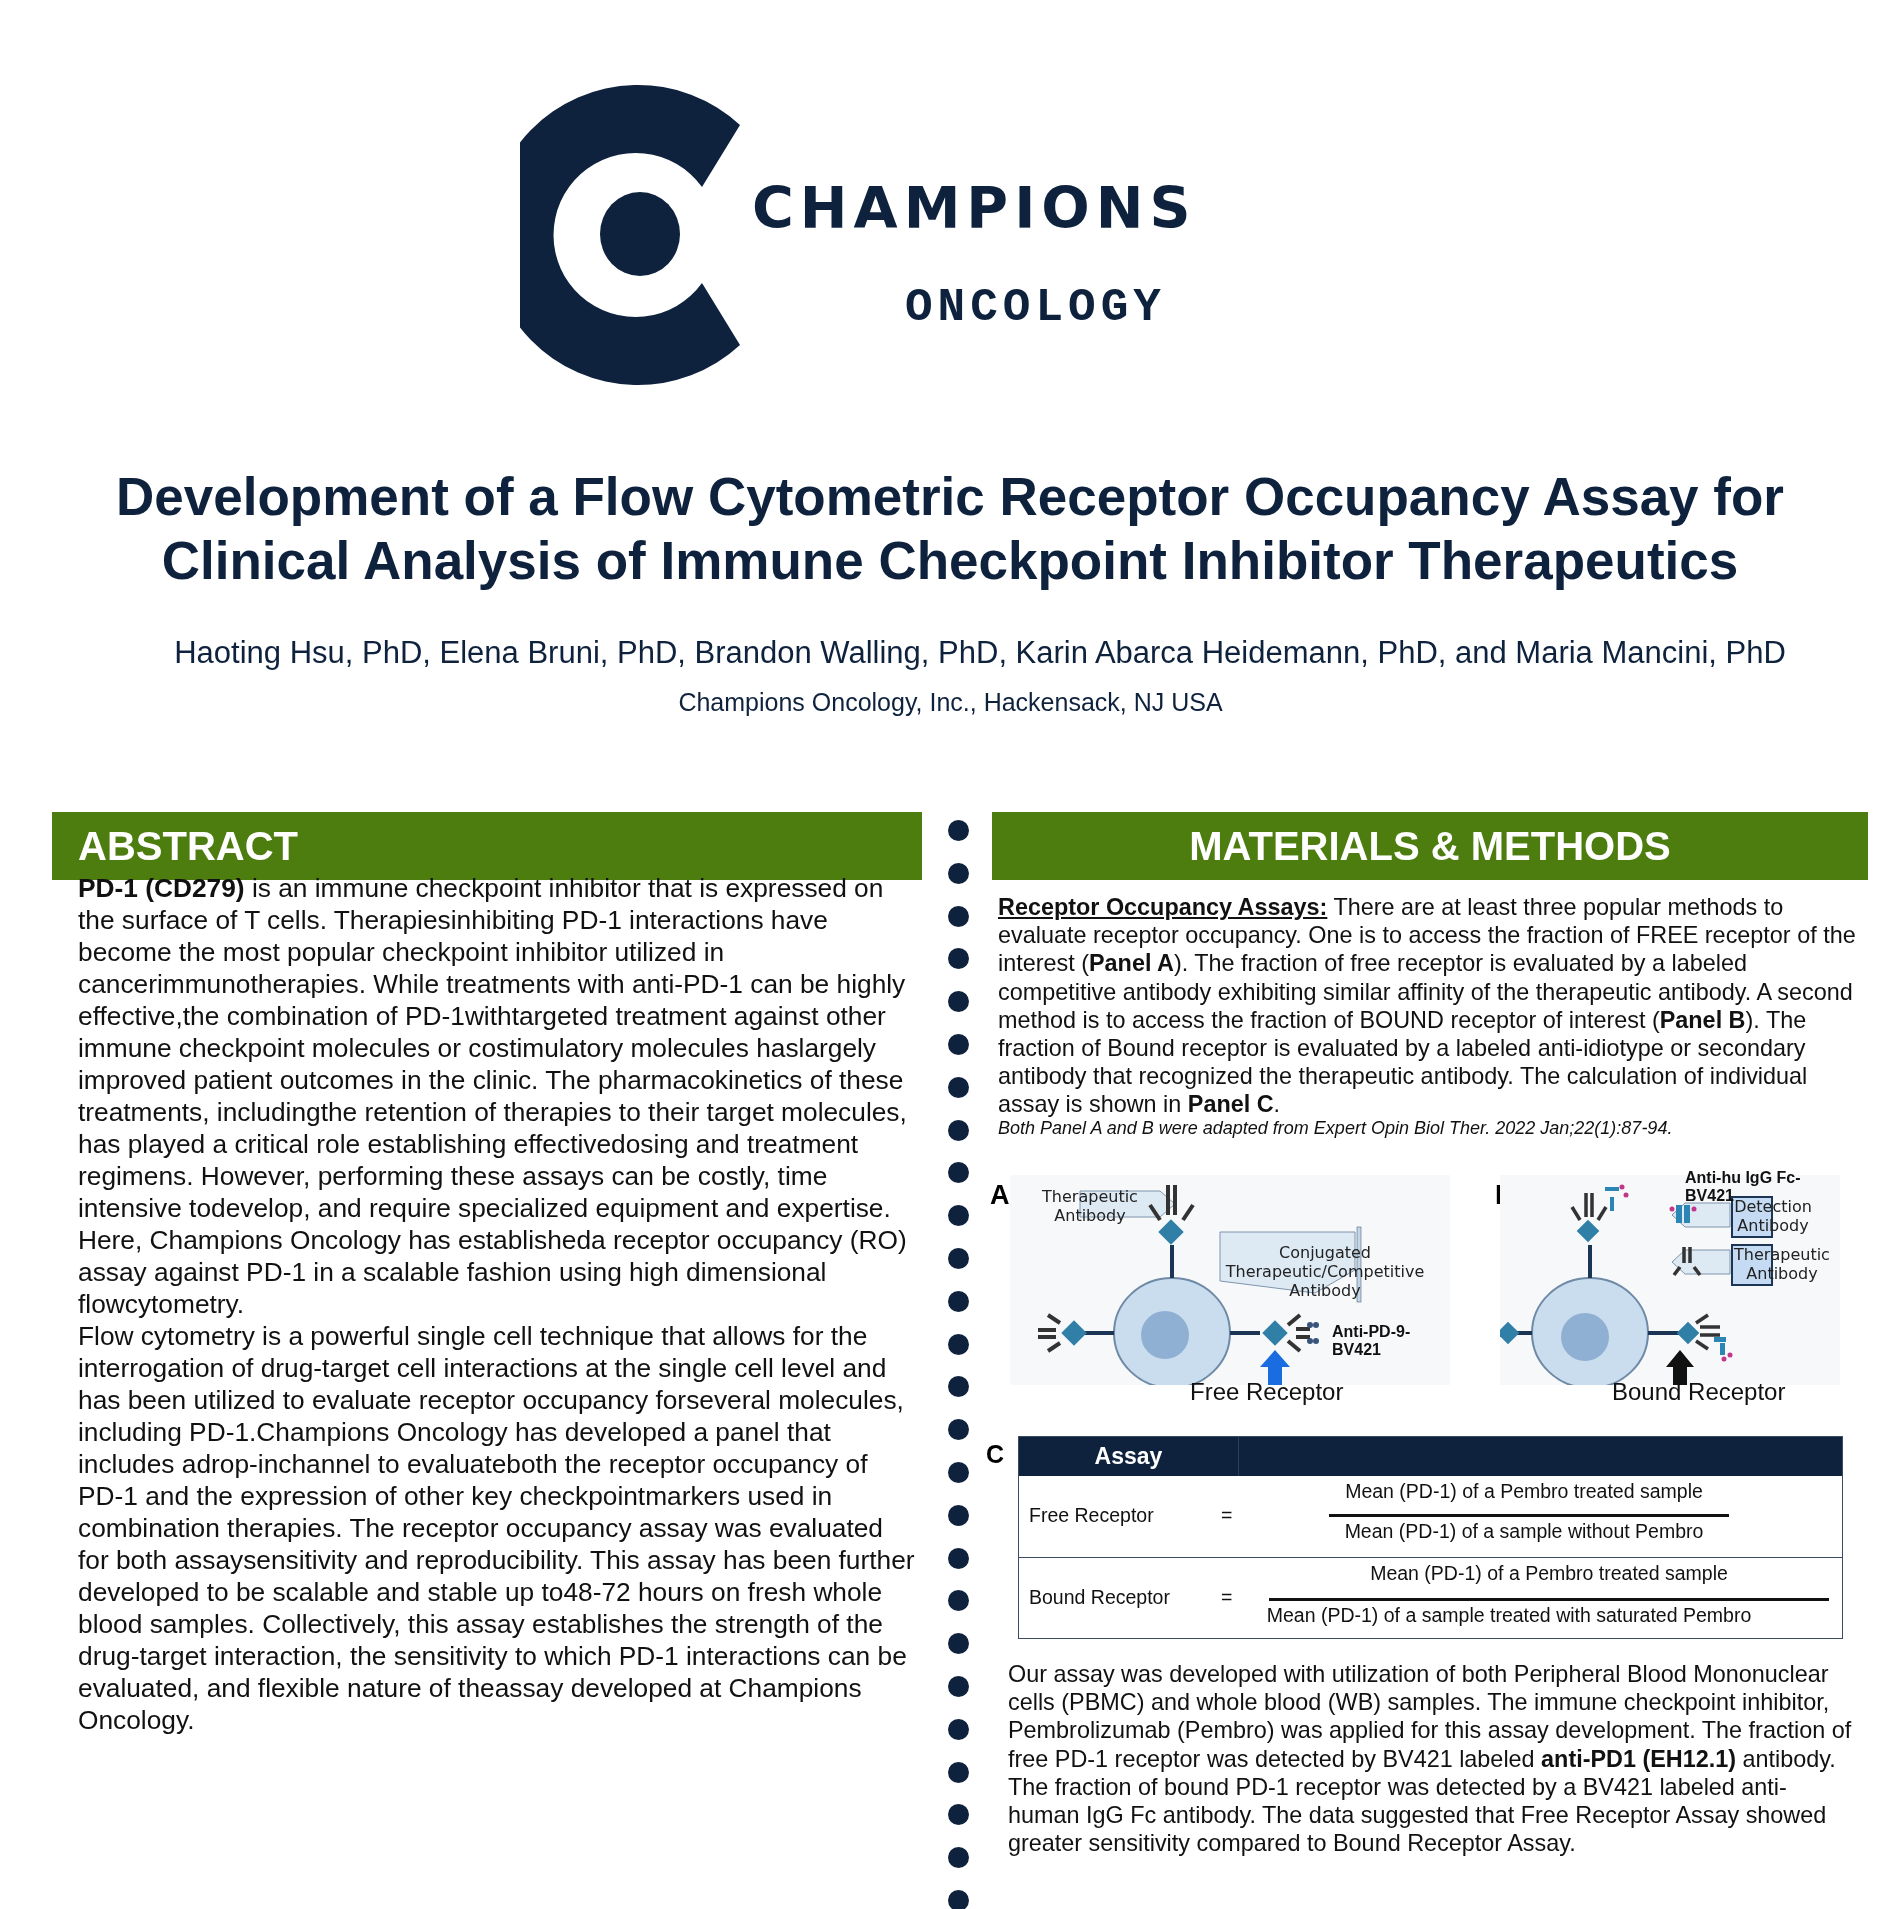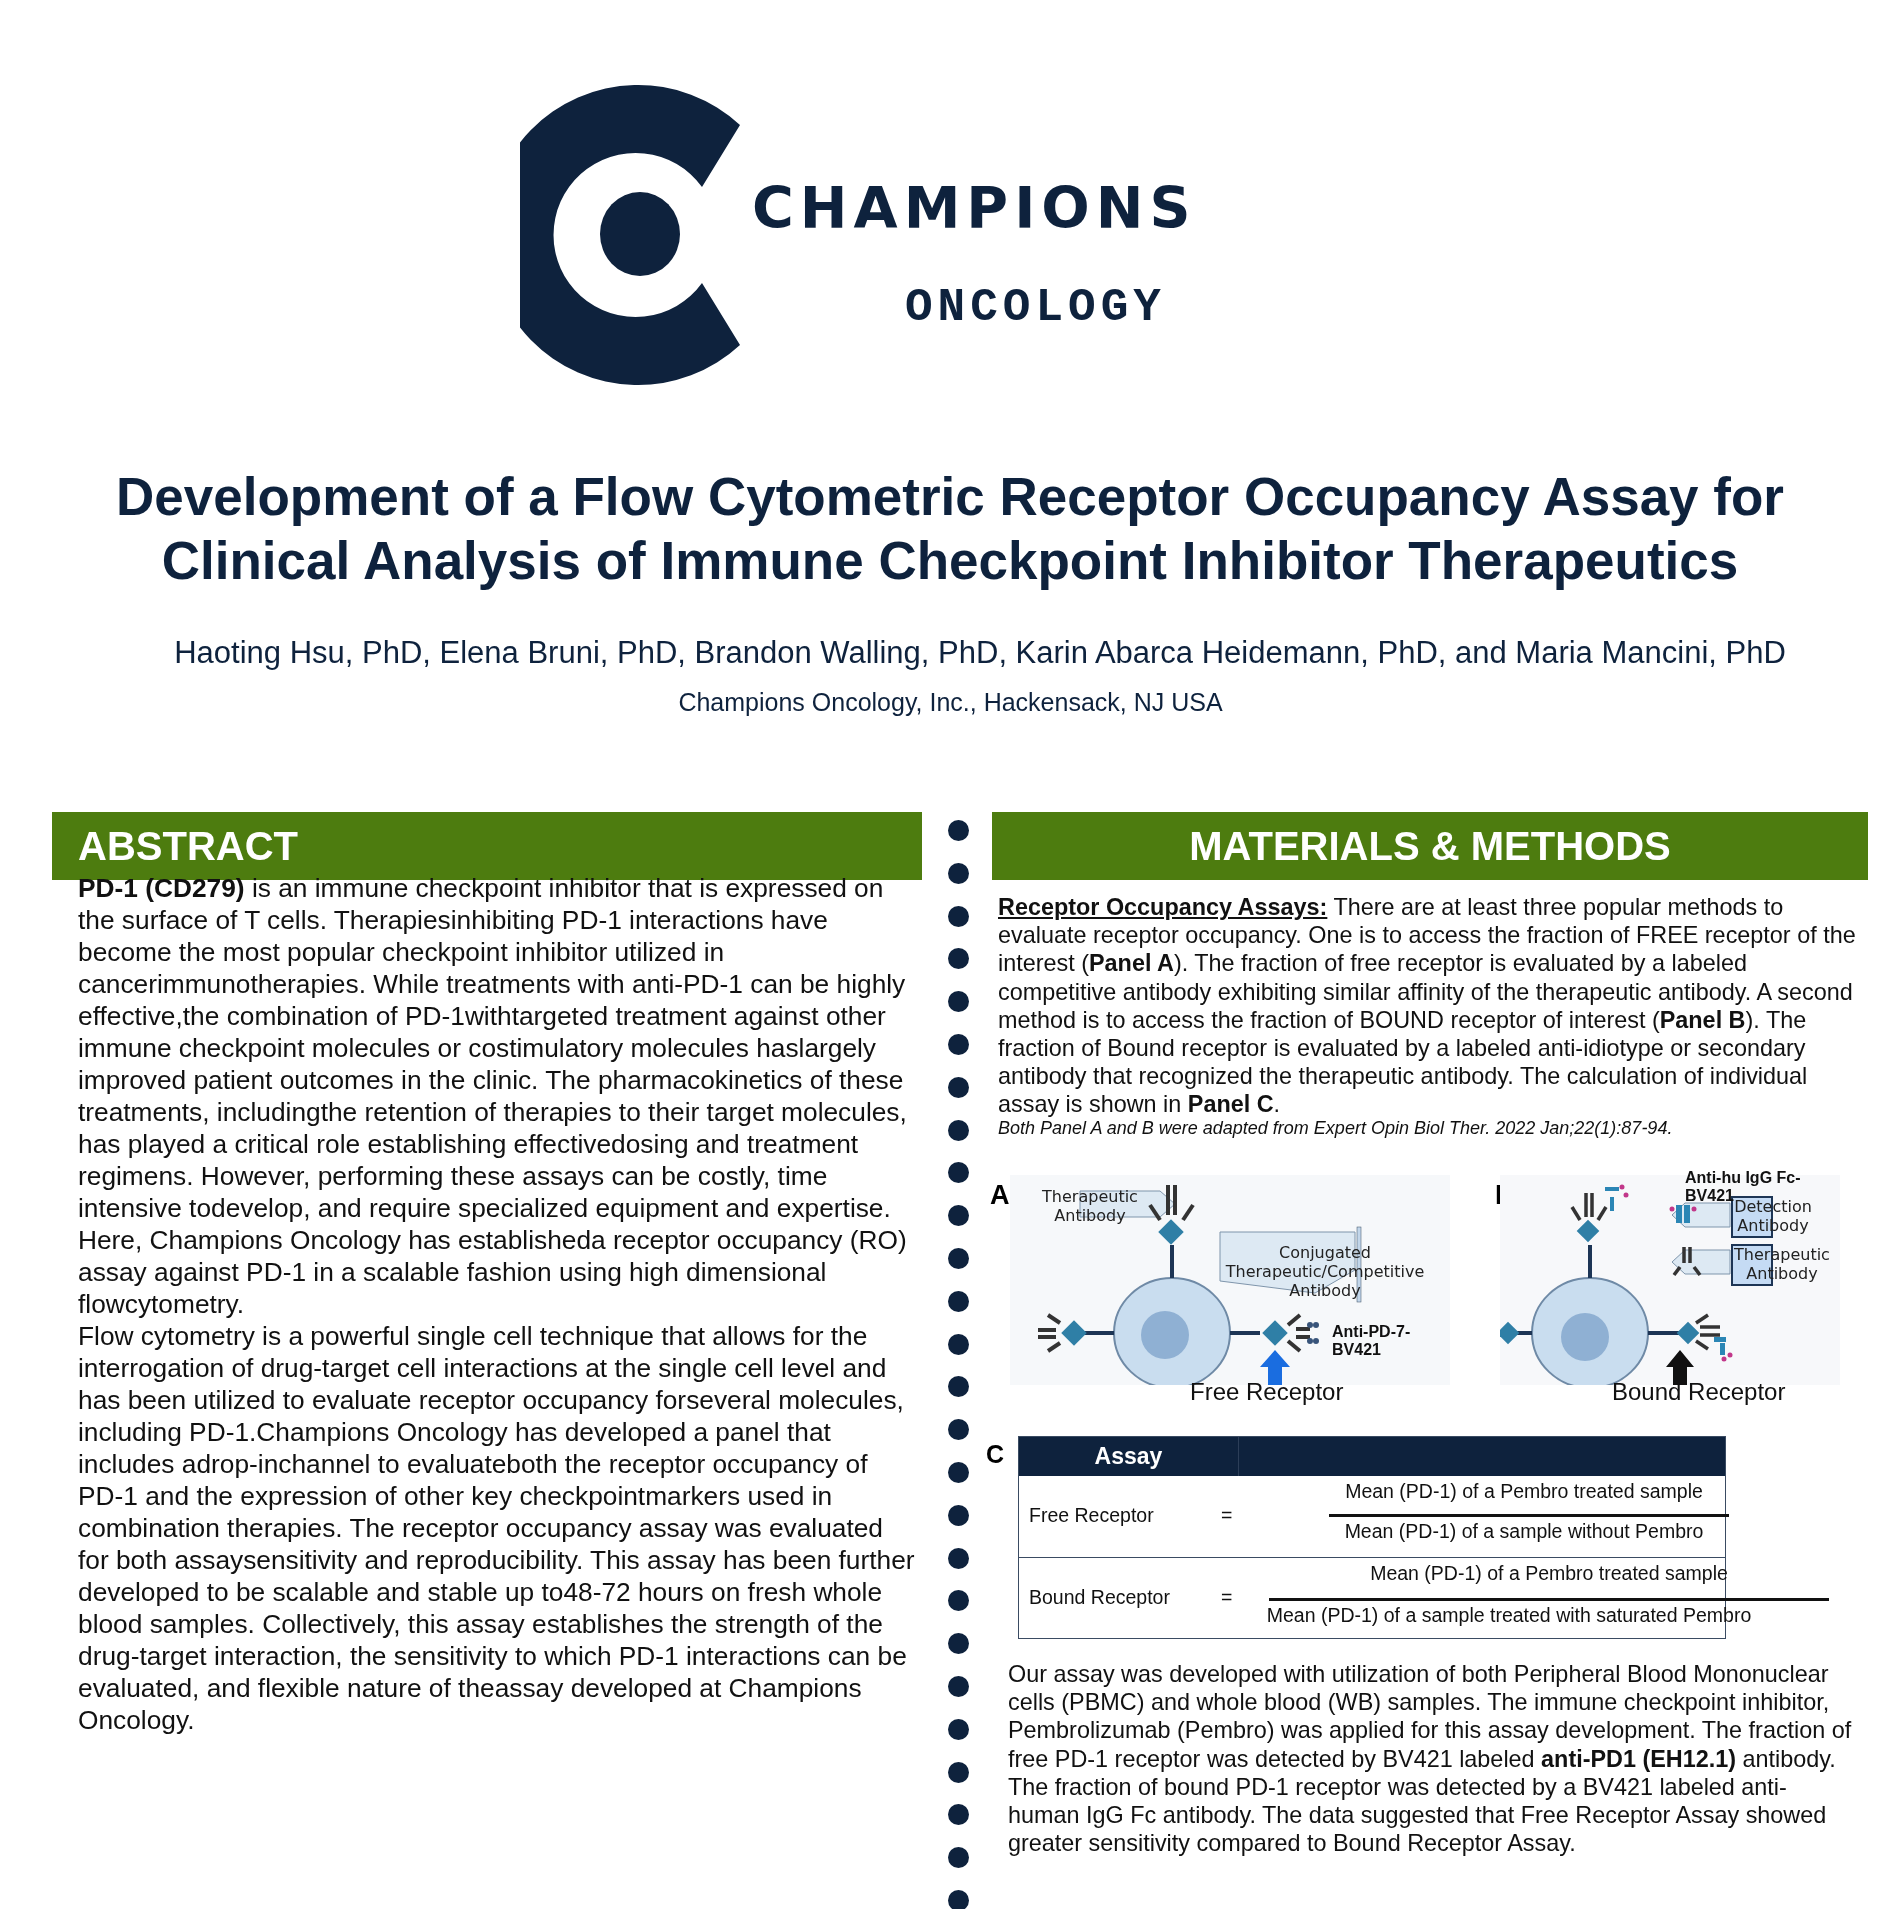--- a/index.html
+++ b/index.html
@@ -38,21 +38,21 @@
 
   
   .panel-letter { position: absolute; font-weight: bold; font-size: 27px; color: #000; }
   #figA { position: absolute; left: 1010px; top: 1175px; width: 440px; height: 210px; background: #f6f8fa; }
   #figB { position: absolute; left: 1500px; top: 1175px; width: 340px; height: 210px; background: #f7f8fa; }
   .fig-caption { position: absolute; font-size: 24px; color: #111; }
   .callout { position: absolute; font-family: "DejaVu Sans", sans-serif; font-size: 16px; line-height: 19px; color: #222; text-align: center; }
   .label-bold { position: absolute; font-weight: bold; font-size: 16px; color: #111; }
 
   
-  #tableC { position: absolute; left: 1018px; top: 1436px; width: 708px; border: 1.5px solid #3a4b62; }
+  #tableC { position: absolute; left: 1018px; top: 1436px; width: 825px; border: 1.5px solid #3a4b62; }
   #tableC .thead { display: flex; background: #0e223d; color: #fff; font-weight: bold; font-size: 23px; height: 39px; line-height: 39px; }
   #tableC .thead .c1 { width: 220px; text-align: center; border-right: 1px solid #2c3e58; }
   #tableC .thead .c2 { flex: 1; text-align: center; }
   #tableC .row { position: relative; height: 81px; font-size: 19.5px; color: #111; }
   #tableC .row + .row { border-top: 1.5px solid #3a4b62; }
   #tableC .row .name { position: absolute; left: 10px; top: 28px; }
   #tableC .row .eq { position: absolute; left: 202px; top: 28px; }
   #tableC .row .num { position: absolute; text-align: center; }
   #tableC .row .bar { position: absolute; height: 3px; background: #111; }
   #tableC .row .den { position: absolute; text-align: center; }
@@ -156,21 +156,21 @@
         <circle cx="300" cy="150" r="3"></circle>
         <circle cx="306" cy="150" r="3"></circle>
         <circle cx="300" cy="166" r="3"></circle>
         <circle cx="306" cy="166" r="3"></circle>
       </g>
 
     <polygon points="265,175 280,192 272,192 272,210 258,210 258,192 250,192" fill="#1a6de0"></polygon>
   </svg>
   <div class="callout" style="left:20px; top:12px; width:120px;">Therapeutic Antibody</div>
   <div class="callout" style="left:215px; top:68px; width:200px;">Conjugated Therapeutic/Competitive Antibody</div>
-  <div class="label-bold" style="left:322px; top:148px;">Anti-PD-7-BV421</div>
+  <div class="label-bold" style="left:322px; top:148px;">Anti-PD-9-BV421</div>
 </div>
 <div class="fig-caption" style="left:1190px; top:1378px;">Free Receptor</div>
 
 <div class="panel-letter" style="left:1495px; top:1180px;">B</div>
 <div id="figB">
   <svg width="340" height="210" viewBox="0 0 340 210">
     <path d="M 185 28 L 230 28 L 230 52 L 185 52 L 172 40 Z" fill="#dde9f3" stroke="#7f95ab" stroke-width="1"></path>
     <path d="M 185 75 L 230 75 L 230 99 L 185 99 L 172 87 Z" fill="#dde9f3" stroke="#7f95ab" stroke-width="1"></path>
     <rect x="232" y="22" width="40" height="40" fill="#c5dbf4" stroke="#1d3555" stroke-width="2"></rect>
     <rect x="232" y="70" width="40" height="40" fill="#c5dbf4" stroke="#1d3555" stroke-width="2"></rect>

